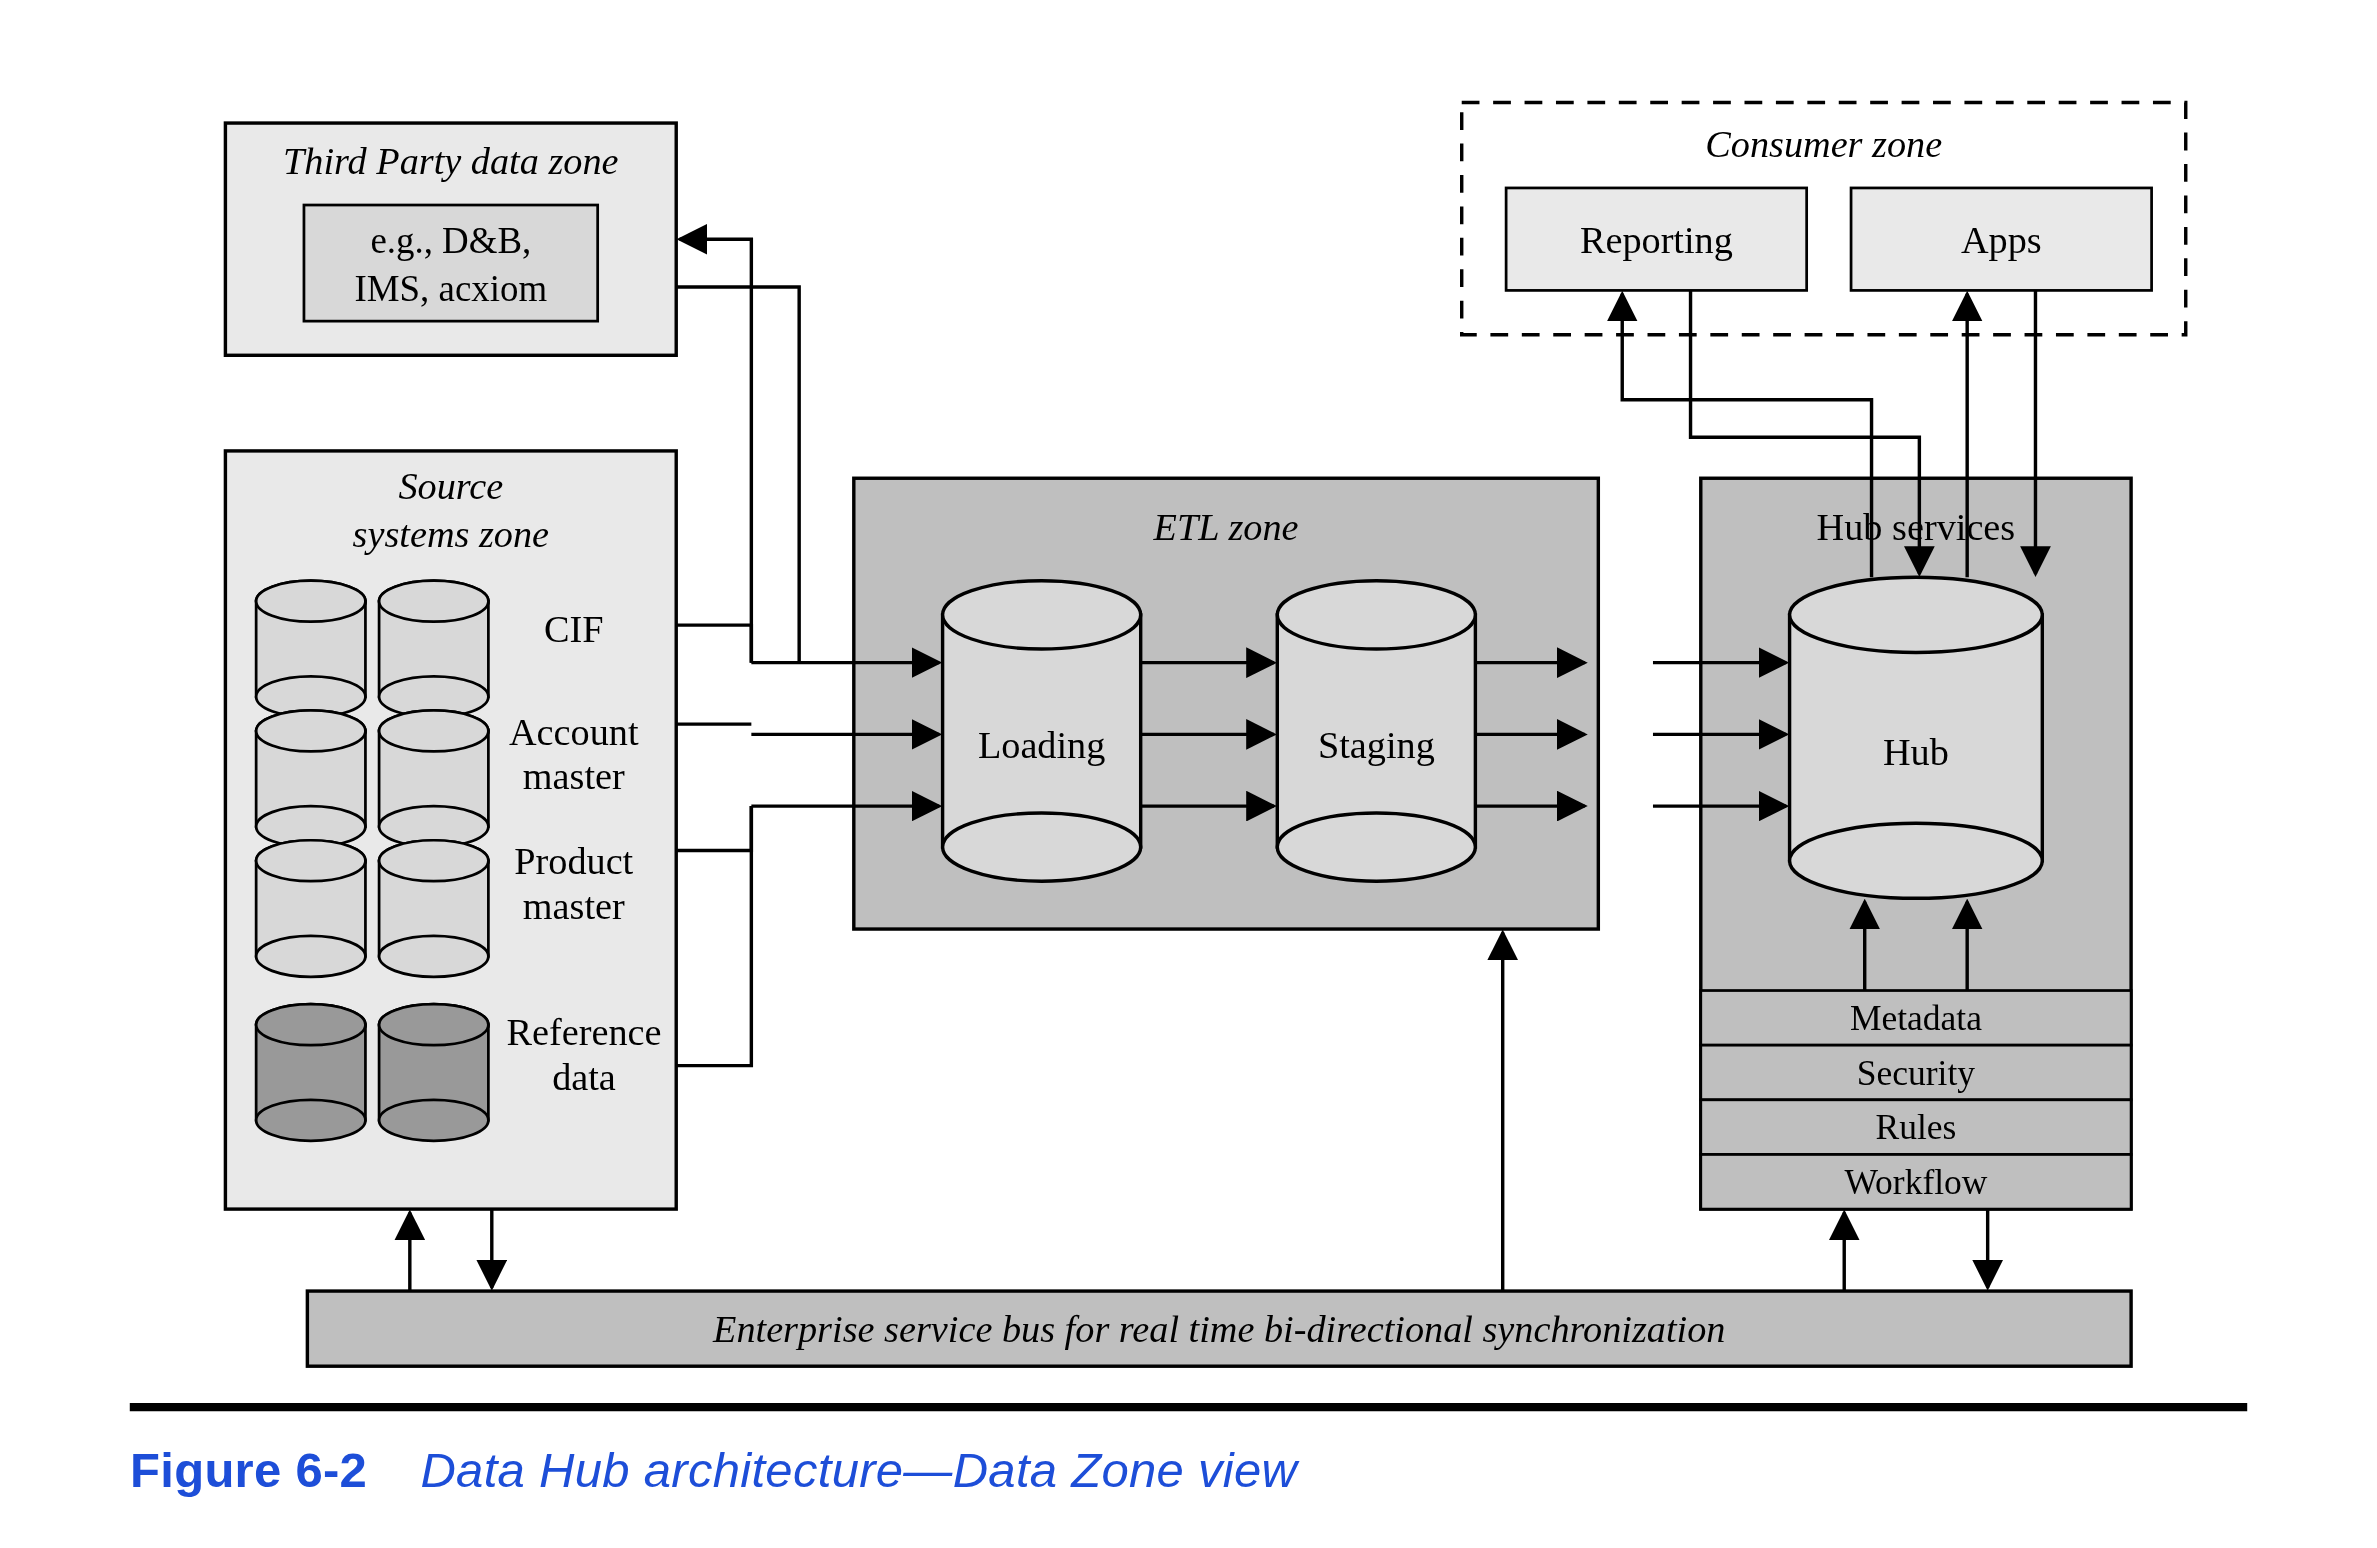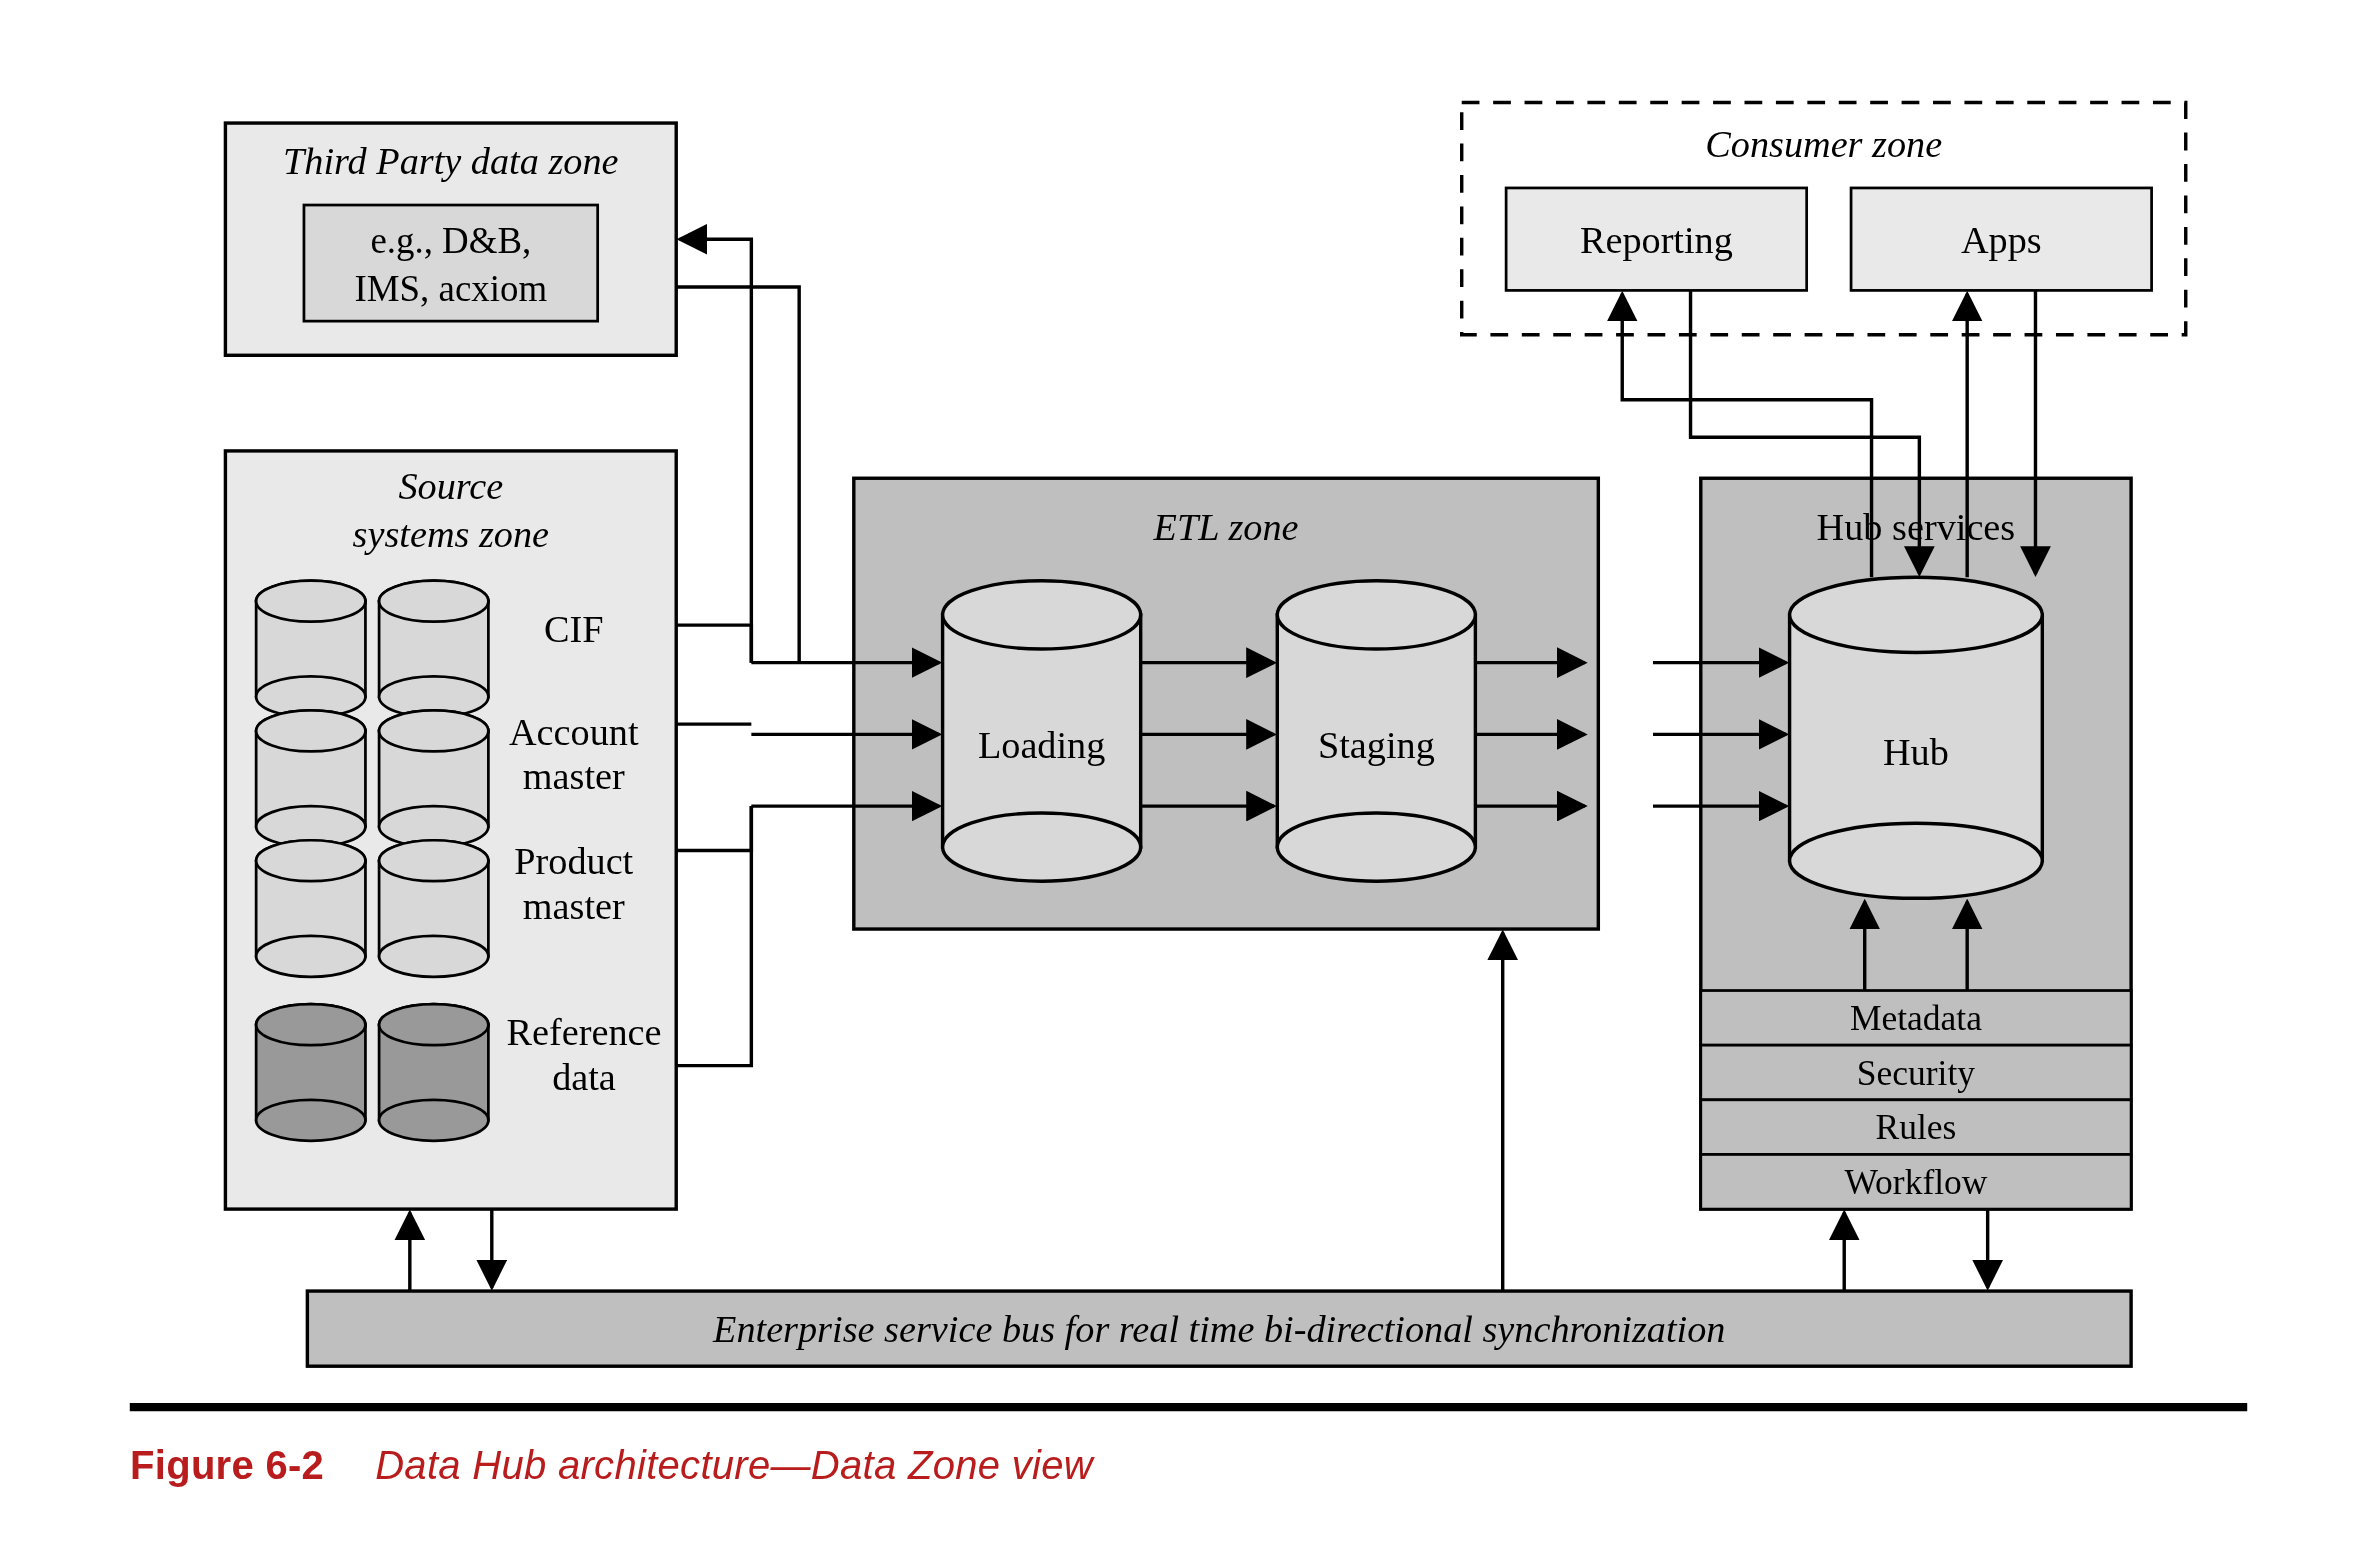--- a/index.html
+++ b/index.html
@@ -12,22 +12,22 @@
     position: relative;
     width: 1954px;
     height: 1548px;
     background: #fff;
   }
   svg { display: block; }
   .caption {
     position: absolute;
     left: 130px;
     top: 1442px;
-    font-size: 40px;
-    color: #b91c1c;
+    font-size: 49px;
+    color: #1d4ed8;
   }
   .caption .fignum {
     font-family: Arial, Helvetica, sans-serif;
     font-weight: 800;
     letter-spacing: 0.3px;
     margin-right: 41px;
   }
   .caption .figtitle {
     font-family: Arial, Helvetica, sans-serif;
     font-weight: 300;

